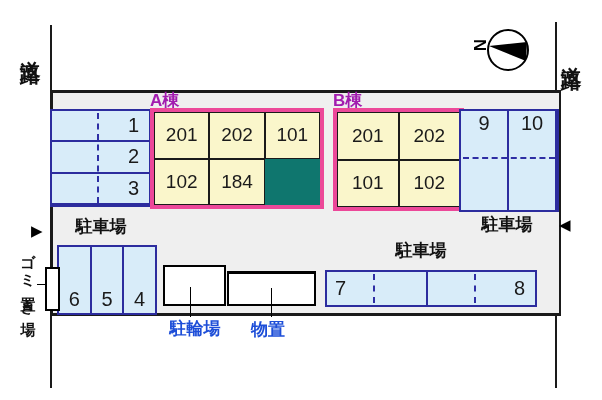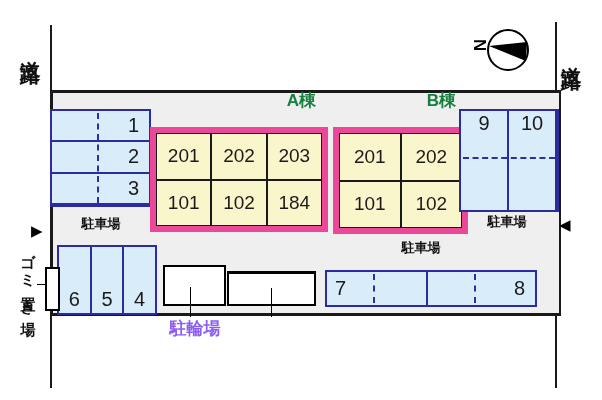--- a/index.html
+++ b/index.html
@@ -16,52 +16,51 @@
     position:absolute;writing-mode:vertical-rl;text-orientation:upright;
     font-size:21px;font-weight:bold;letter-spacing:3px;line-height:1;color:#111;
   }
   .vtext.small{font-size:15px;font-weight:bold;letter-spacing:4px;}
   
   .site{
     position:absolute;left:51px;top:90px;width:506px;height:220px;
     background:#efefef;border:2px solid #1a1a1a;border-top-width:3px;border-bottom-width:3px;
   }
   
-  .bldg-label{position:absolute;text-align:right;font-size:17px;font-weight:bold;color:#15803d;}
+  .bldg-label{position:absolute;text-align:left;font-size:17px;font-weight:bold;color:#a21caf;}
   .bldg{
     position:absolute;display:grid;background:#0f766e;
-    border:6px solid #ec4899;
-    margin-top:19px;
+    border:4px solid #ec4899;
   }
   .bldg .unit{
     border:1px solid #1a1a1a;display:flex;align-items:center;justify-content:center;
     font-size:19px;color:#1a1a1a;background:#faf6cb;
   }
   
-  .pk-label{position:absolute;text-align:center;font-size:13px;font-weight:bold;color:#111;}
+  .pk-label{position:absolute;text-align:center;font-size:17px;font-weight:bold;color:#111;}
   .pk-block{position:absolute;display:flex;background:#d8ecf9;border:2px solid #2c2c9e;}
   .pk-block.cols{flex-direction:row;}
   .pk-block.rows{flex-direction:column;}
   .pk-cell{flex:1;display:flex;font-size:20px;color:#1a1a1a;background:#d8ecf9;}
   .rows .pk-cell{border-bottom:2px solid #2c2c9e;align-items:center;justify-content:flex-end;padding-right:10px;}
   .rows .pk-cell:last-child{border-bottom:none;}
   .cols .pk-cell{border-right:2px solid #2c2c9e;}
   .cols .pk-cell:last-child{border-right:none;}
   .num-top{align-items:flex-start;justify-content:center;padding-top:1px;}
   .num-bottom{align-items:flex-end;justify-content:center;padding-bottom:2px;}
   .pk-box{
     position:absolute;background:#d8ecf9;border:2px solid #2c2c9e;
     display:flex;align-items:center;font-size:20px;color:#1a1a1a;
   }
   .dash-v{position:absolute;top:2px;bottom:2px;width:0;border-left:2px dashed #2e2ea4;}
   .dash-h{position:absolute;left:2px;right:2px;height:0;border-top:2px dashed #2e2ea4;}
   
   .white-box{position:absolute;background:#ffffff;border:2px solid #000;}
   .leader{position:absolute;width:1px;background:#000;}
-  .fac-label{position:absolute;font-size:17px;font-weight:bold;color:#8b5cf6;text-align:center;}
+  .fac-label{position:absolute;font-size:17px;font-weight:bold;color:#1d4ed8;text-align:center;}
   .arrow{position:absolute;font-size:15px;color:#000;line-height:1;}
   .minor-line{position:absolute;background:#000;}
 </style>
 </head>
 <body>
 
 <div id="canvas">
 
   <div class="road-line" style="left:50px;top:25px;height:363px;"></div>
   <div class="road-line" style="left:555px;top:22px;height:366px;"></div>
@@ -82,21 +81,20 @@
     <div class="pk-cell">2</div>
     <div class="pk-cell">3</div>
     <div class="dash-v" style="left:45px;"></div>
   </div>
   <div class="pk-label" style="left:56px;top:215px;width:90px;">駐車場</div>
 
   <div class="bldg-label" style="left:150px;top:89px;width:166px;">A棟</div>
   <div class="bldg" style="left:150px;top:108px;width:166px;height:93px;grid-template-columns:repeat(3,1fr);grid-template-rows:1fr 1fr;">
     <div class="unit">201</div>
     <div class="unit">202</div>
-    <div class="unit">203</div>
     <div class="unit">101</div>
     <div class="unit">102</div>
     <div class="unit">184</div>
   </div>
 
   <div class="bldg-label" style="left:333px;top:89px;width:123px;">B棟</div>
   <div class="bldg" style="left:333px;top:108px;width:123px;height:95px;grid-template-columns:repeat(2,1fr);grid-template-rows:1fr 1fr;">
     <div class="unit">201</div>
     <div class="unit">202</div>
     <div class="unit">101</div>
@@ -122,20 +120,21 @@
   <div class="vtext small" style="left:21px;top:243px;height:110px;">ゴミ置き場</div>
   <div class="minor-line" style="left:37px;top:284px;width:8px;height:1px;"></div>
   <div class="white-box" style="left:45px;top:267px;width:11px;height:40px;"></div>
 
   <div class="white-box" style="left:163px;top:265px;width:59px;height:37px;"></div>
   <div class="leader" style="left:190px;top:287px;height:30px;"></div>
   <div class="fac-label" style="left:160px;top:317px;width:70px;">駐輪場</div>
 
   <div class="white-box" style="left:227px;top:271px;width:85px;height:30px;border-top-width:3px;"></div>
   <div class="leader" style="left:271px;top:288px;height:29px;"></div>
+  <div class="fac-label" style="left:233px;top:318px;width:70px;">物置</div>
 
   <div class="pk-label" style="left:376px;top:239px;width:90px;">駐車場</div>
   <div class="pk-box" style="left:325px;top:270px;width:98px;height:33px;justify-content:flex-start;padding-left:8px;">
     <span>7</span>
     <div class="dash-v" style="left:46px;"></div>
   </div>
   <div class="pk-box" style="left:426px;top:270px;width:97px;height:33px;justify-content:flex-end;padding-right:10px;">
     <span>8</span>
     <div class="dash-v" style="left:46px;"></div>
   </div>

